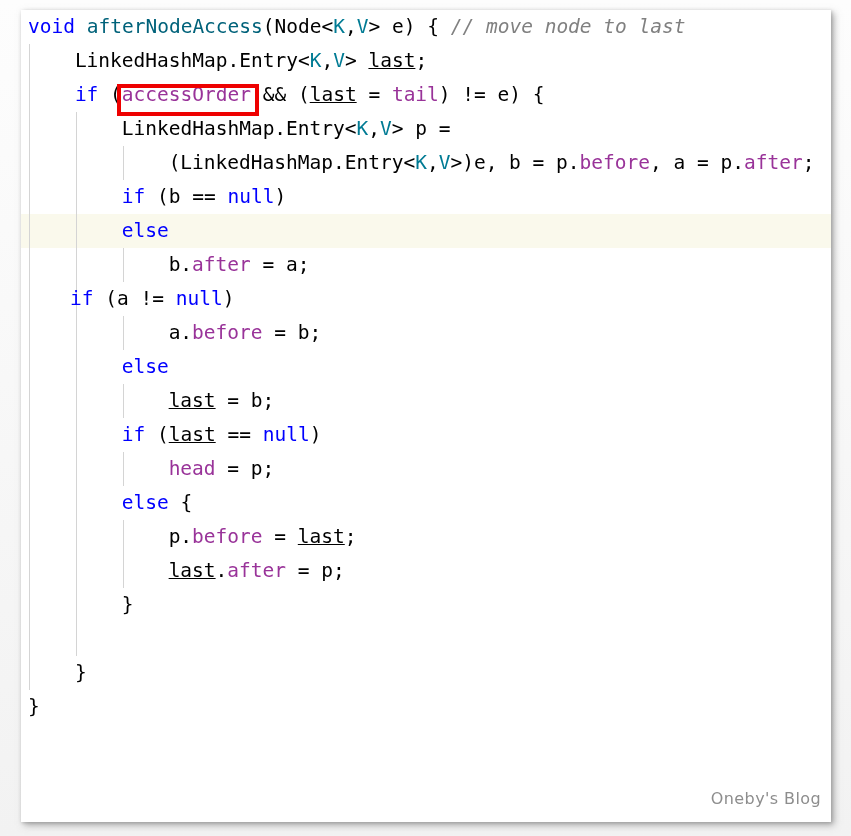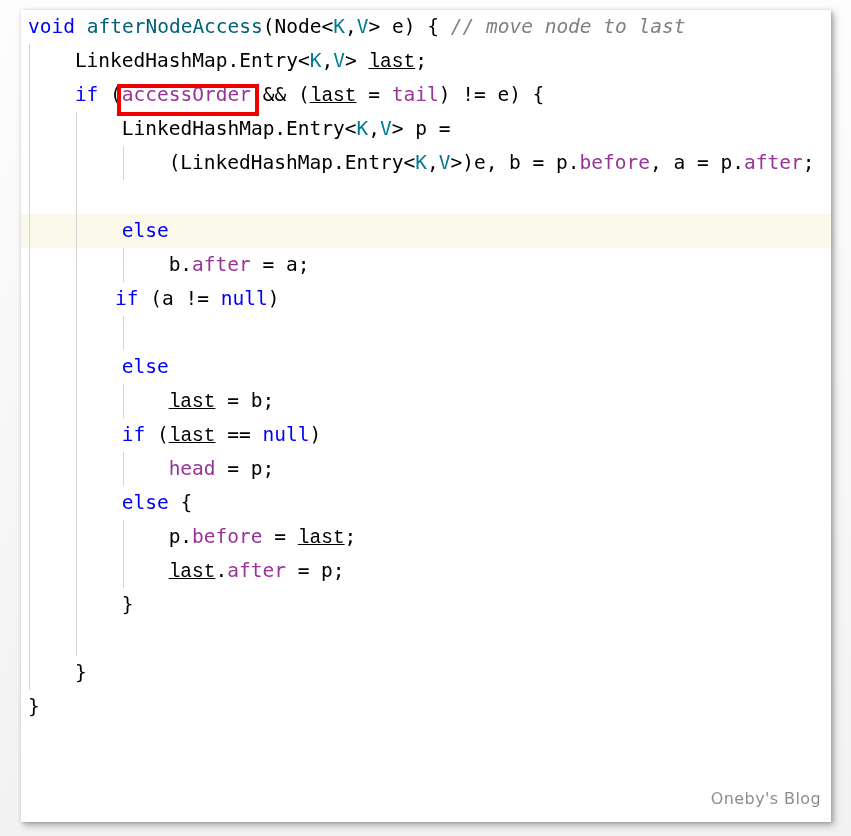--- a/index.html
+++ b/index.html
@@ -76,21 +76,21 @@
     height: 34px;
     background: #d4d4d4;
     pointer-events: none;
   }
 
   
   .tok-kw       { color: #0000ff; }
   .tok-method   { color: #00627a; }
   .tok-generic  { color: #007b94; }
   .tok-field    { color: #993399; }
-  .tok-local    { color: #000000; text-decoration: underline; font-family: Liberation Mono, monospace; }
+  .tok-local    { color: #000000; text-decoration: underline; }
   .tok-plain    { color: #000000; }
   .tok-comment  { color: #808080; font-style: italic; }
 
   
   #highlight-box {
     position: absolute;
     left: 96px;
     top: 74px;
     width: 142px;
     height: 32px;
@@ -121,25 +121,25 @@
   <div id="frame-backdrop"></div>
 
   <div id="code-card">
 
     <div id="code-editor">
         <div class="code-line"><span style="position: relative; margin-left: 0px;"><span class="tok-kw">void</span><span class="tok-plain"> </span><span class="tok-method">afterNodeAccess</span><span class="tok-plain">(Node&lt;</span><span class="tok-generic">K</span><span class="tok-plain">,</span><span class="tok-generic">V</span><span class="tok-plain">&gt; e) { </span><span class="tok-comment">// move node to last</span></span></div>
         <div class="code-line"><span class="indent-guide" style="left: 8px;"></span><span style="position: relative; margin-left: 46.88px;"><span class="tok-plain">LinkedHashMap.Entry&lt;</span><span class="tok-generic">K</span><span class="tok-plain">,</span><span class="tok-generic">V</span><span class="tok-plain">&gt; </span><span class="tok-local">last</span><span class="tok-plain">;</span></span></div>
         <div class="code-line"><span class="indent-guide" style="left: 8px;"></span><span style="position: relative; margin-left: 46.88px;"><span class="tok-kw">if</span><span class="tok-plain"> (</span><span class="tok-field">accessOrder</span><span class="tok-plain"> &amp;&amp; (</span><span class="tok-local">last</span><span class="tok-plain"> = </span><span class="tok-field">tail</span><span class="tok-plain">) != e) {</span></span></div>
         <div class="code-line"><span class="indent-guide" style="left: 8px;"></span><span class="indent-guide" style="left: 54.88px;"></span><span style="position: relative; margin-left: 93.76px;"><span class="tok-plain">LinkedHashMap.Entry&lt;</span><span class="tok-generic">K</span><span class="tok-plain">,</span><span class="tok-generic">V</span><span class="tok-plain">&gt; p =</span></span></div>
         <div class="code-line"><span class="indent-guide" style="left: 8px;"></span><span class="indent-guide" style="left: 54.88px;"></span><span class="indent-guide" style="left: 101.76px;"></span><span style="position: relative; margin-left: 140.64px;"><span class="tok-plain">(LinkedHashMap.Entry&lt;</span><span class="tok-generic">K</span><span class="tok-plain">,</span><span class="tok-generic">V</span><span class="tok-plain">&gt;)e, b = p.</span><span class="tok-field">before</span><span class="tok-plain">, a = p.</span><span class="tok-field">after</span><span class="tok-plain">;</span></span></div>
-        <div class="code-line"><span class="indent-guide" style="left: 8px;"></span><span class="indent-guide" style="left: 54.88px;"></span></div>
+        <div class="code-line"><span class="indent-guide" style="left: 8px;"></span><span class="indent-guide" style="left: 54.88px;"></span><span style="position: relative; margin-left: 93.76px;"><span class="tok-kw">if</span><span class="tok-plain"> (b == </span><span class="tok-kw">null</span><span class="tok-plain">)</span></span></div>
         <div class="code-line caret-line"><span class="indent-guide" style="left: 8px;"></span><span class="indent-guide" style="left: 54.88px;"></span><span style="position: relative; margin-left: 93.76px;"><span class="tok-kw">else</span></span></div>
         <div class="code-line"><span class="indent-guide" style="left: 8px;"></span><span class="indent-guide" style="left: 54.88px;"></span><span class="indent-guide" style="left: 101.76px;"></span><span style="position: relative; margin-left: 140.64px;"><span class="tok-plain">b.</span><span class="tok-field">after</span><span class="tok-plain"> = a;</span></span></div>
-        <div class="code-line"><span class="indent-guide" style="left: 8px;"></span><span class="indent-guide" style="left: 54.88px;"></span><span style="position: relative; margin-left: 87px;"><span class="tok-kw">if</span><span class="tok-plain"> (a != </span><span class="tok-kw">null</span><span class="tok-plain">)</span></span></div>
-        <div class="code-line"><span class="indent-guide" style="left: 8px;"></span><span class="indent-guide" style="left: 54.88px;"></span><span class="indent-guide" style="left: 101.76px;"></span></div>
+        <div class="code-line"><span class="indent-guide" style="left: 8px;"></span><span class="indent-guide" style="left: 54.88px;"></span><span style="position: relative; margin-left: 42px;"><span class="tok-kw">if</span><span class="tok-plain"> (a != </span><span class="tok-kw">null</span><span class="tok-plain">)</span></span></div>
+        <div class="code-line"><span class="indent-guide" style="left: 8px;"></span><span class="indent-guide" style="left: 54.88px;"></span><span class="indent-guide" style="left: 101.76px;"></span><span style="position: relative; margin-left: 140.64px;"><span class="tok-plain">a.</span><span class="tok-field">before</span><span class="tok-plain"> = b;</span></span></div>
         <div class="code-line"><span class="indent-guide" style="left: 8px;"></span><span class="indent-guide" style="left: 54.88px;"></span><span style="position: relative; margin-left: 93.76px;"><span class="tok-kw">else</span></span></div>
         <div class="code-line"><span class="indent-guide" style="left: 8px;"></span><span class="indent-guide" style="left: 54.88px;"></span><span class="indent-guide" style="left: 101.76px;"></span><span style="position: relative; margin-left: 140.64px;"><span class="tok-local">last</span><span class="tok-plain"> = b;</span></span></div>
         <div class="code-line"><span class="indent-guide" style="left: 8px;"></span><span class="indent-guide" style="left: 54.88px;"></span><span style="position: relative; margin-left: 93.76px;"><span class="tok-kw">if</span><span class="tok-plain"> (</span><span class="tok-local">last</span><span class="tok-plain"> == </span><span class="tok-kw">null</span><span class="tok-plain">)</span></span></div>
         <div class="code-line"><span class="indent-guide" style="left: 8px;"></span><span class="indent-guide" style="left: 54.88px;"></span><span class="indent-guide" style="left: 101.76px;"></span><span style="position: relative; margin-left: 140.64px;"><span class="tok-field">head</span><span class="tok-plain"> = p;</span></span></div>
         <div class="code-line"><span class="indent-guide" style="left: 8px;"></span><span class="indent-guide" style="left: 54.88px;"></span><span style="position: relative; margin-left: 93.76px;"><span class="tok-kw">else</span><span class="tok-plain"> {</span></span></div>
         <div class="code-line"><span class="indent-guide" style="left: 8px;"></span><span class="indent-guide" style="left: 54.88px;"></span><span class="indent-guide" style="left: 101.76px;"></span><span style="position: relative; margin-left: 140.64px;"><span class="tok-plain">p.</span><span class="tok-field">before</span><span class="tok-plain"> = </span><span class="tok-local">last</span><span class="tok-plain">;</span></span></div>
         <div class="code-line"><span class="indent-guide" style="left: 8px;"></span><span class="indent-guide" style="left: 54.88px;"></span><span class="indent-guide" style="left: 101.76px;"></span><span style="position: relative; margin-left: 140.64px;"><span class="tok-local">last</span><span class="tok-plain">.</span><span class="tok-field">after</span><span class="tok-plain"> = p;</span></span></div>
         <div class="code-line"><span class="indent-guide" style="left: 8px;"></span><span class="indent-guide" style="left: 54.88px;"></span><span style="position: relative; margin-left: 93.76px;"><span class="tok-plain">}</span></span></div>
         <div class="code-line"><span class="indent-guide" style="left: 8px;"></span><span class="indent-guide" style="left: 54.88px;"></span></div>
         <div class="code-line"><span class="indent-guide" style="left: 8px;"></span><span style="position: relative; margin-left: 46.88px;"><span class="tok-plain">}</span></span></div>

